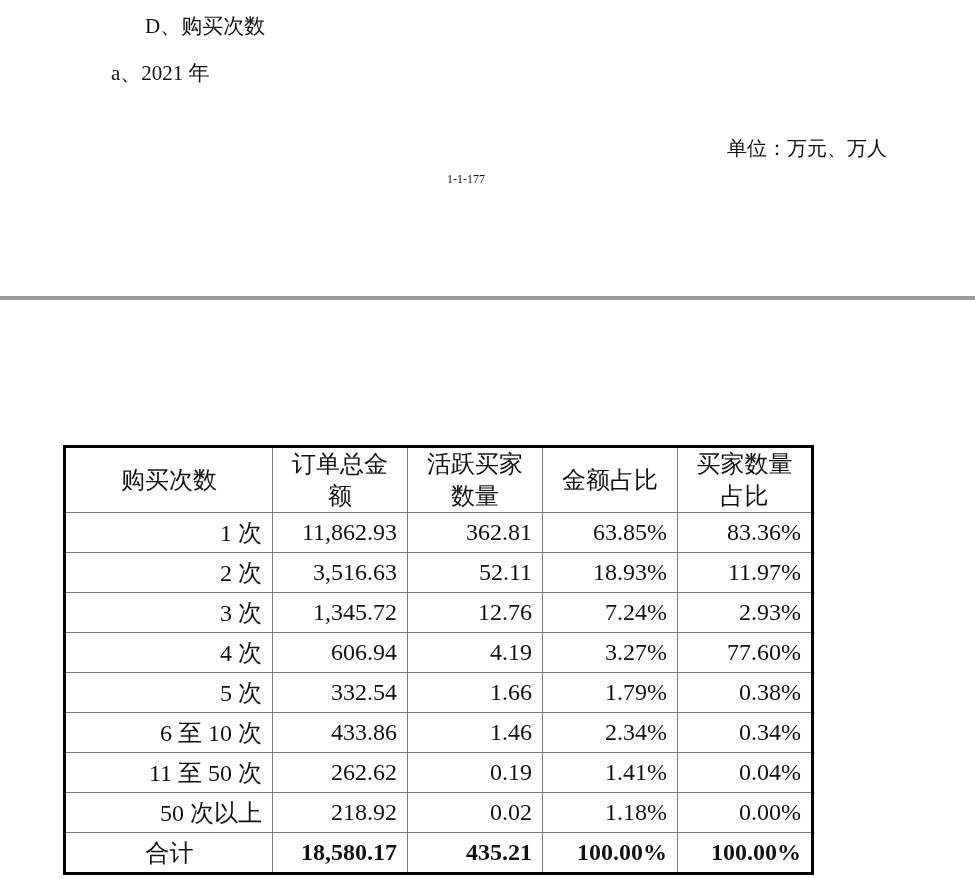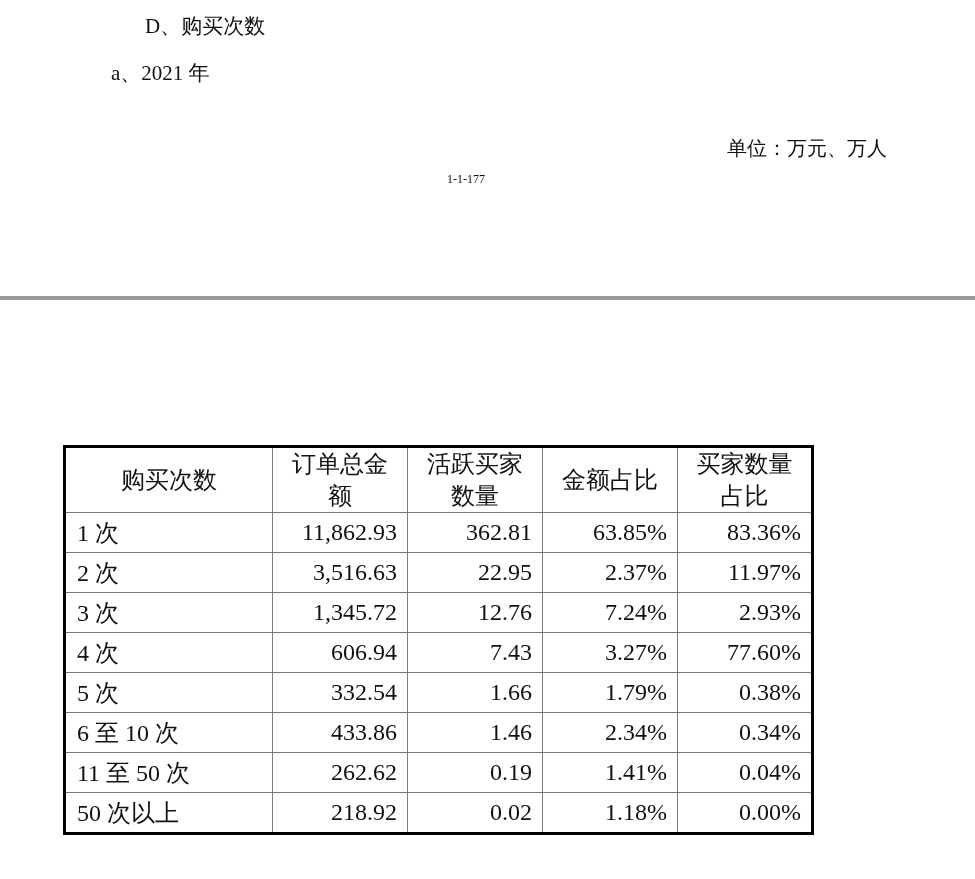--- a/index.html
+++ b/index.html
@@ -10,21 +10,21 @@
   #heading-a { left: 111px; top: 59px; }
   #unit { left: 727px; top: 113px; font-size: 20px; margin-top: 22px; }
   #page-number { left: 447px; top: 172px; font-size: 12px; }
   .page-divider { position: absolute; left: 0; top: 296px; width: 975px; height: 4px; background: #999999; }
 
   table.data { position: absolute; left: 63px; top: 445px; border-collapse: collapse;
                border: 3px solid #000; font-size: 24px; }
   table.data td, table.data th { border: 1px solid #7a7a7a; height: 39px; padding: 0 10px; }
   table.data th { font-weight: normal; text-align: center; height: 40px; }
   table.data td.num { text-align: right; }
-  table.data td.label { text-align: left; padding-left: 11px; }
+  table.data td.label { text-align: right; padding-left: 11px; }
   table.data tr.total td { font-weight: bold; }
   table.data tr.total td.label { text-align: center; font-weight: normal; }
   col.c1 { width: 208px; } col.c2 { width: 135px; } col.c3 { width: 135px; }
   col.c4 { width: 135px; } col.c5 { width: 135px; }
 </style>
 </head>
 <body>
 
 <div class="line" id="heading-d">D、购买次数</div>
 <div class="line" id="heading-a">a、2021 年</div>
@@ -53,35 +53,35 @@
     <tr>
       <td class="label">1 次</td>
       <td class="num">11,862.93</td>
       <td class="num">362.81</td>
       <td class="num">63.85%</td>
       <td class="num">83.36%</td>
     </tr>
     <tr>
       <td class="label">2 次</td>
       <td class="num">3,516.63</td>
-      <td class="num">22.95</td>
-      <td class="num">2.37%</td>
+      <td class="num">52.11</td>
+      <td class="num">18.93%</td>
       <td class="num">11.97%</td>
     </tr>
     <tr>
       <td class="label">3 次</td>
       <td class="num">1,345.72</td>
       <td class="num">12.76</td>
       <td class="num">7.24%</td>
       <td class="num">2.93%</td>
     </tr>
     <tr>
       <td class="label">4 次</td>
       <td class="num">606.94</td>
-      <td class="num">7.43</td>
+      <td class="num">4.19</td>
       <td class="num">3.27%</td>
       <td class="num">77.60%</td>
     </tr>
     <tr>
       <td class="label">5 次</td>
       <td class="num">332.54</td>
       <td class="num">1.66</td>
       <td class="num">1.79%</td>
       <td class="num">0.38%</td>
     </tr>
@@ -99,14 +99,21 @@
       <td class="num">1.41%</td>
       <td class="num">0.04%</td>
     </tr>
     <tr>
       <td class="label">50 次以上</td>
       <td class="num">218.92</td>
       <td class="num">0.02</td>
       <td class="num">1.18%</td>
       <td class="num">0.00%</td>
     </tr>
+    <tr class="total">
+      <td class="label">合计</td>
+      <td class="num">18,580.17</td>
+      <td class="num">435.21</td>
+      <td class="num">100.00%</td>
+      <td class="num">100.00%</td>
+    </tr>
   </tbody>
 </table>
 
 </body></html>

